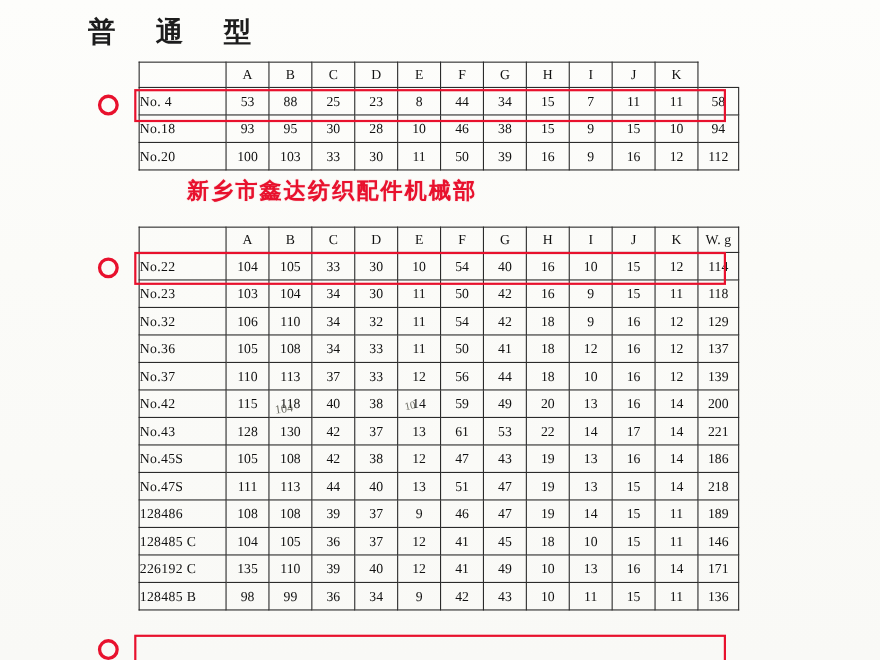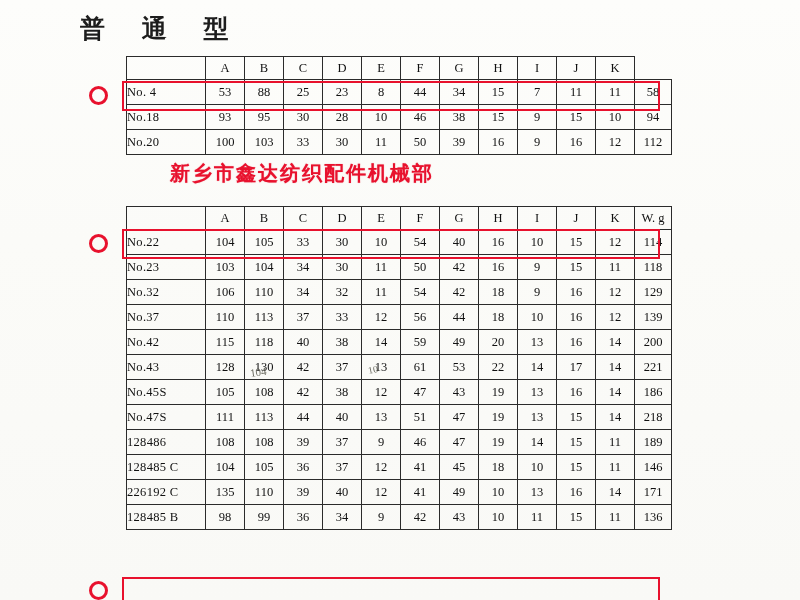--- a/index.html
+++ b/index.html
@@ -265,20 +265,35 @@
       <td class="col">11</td>
       <td class="col">54</td>
       <td class="col">42</td>
       <td class="col">18</td>
       <td class="col">9</td>
       <td class="col">16</td>
       <td class="col">12</td>
       <td class="wcol">129</td>
     </tr>
     <tr>
+      <td class="lbl">No.36</td>
+      <td class="col">105</td>
+      <td class="col">108</td>
+      <td class="col">34</td>
+      <td class="col">33</td>
+      <td class="col">11</td>
+      <td class="col">50</td>
+      <td class="col">41</td>
+      <td class="col">18</td>
+      <td class="col">12</td>
+      <td class="col">16</td>
+      <td class="col">12</td>
+      <td class="wcol">137</td>
+    </tr>
+    <tr>
       <td class="lbl">No.37</td>
       <td class="col">110</td>
       <td class="col">113</td>
       <td class="col">37</td>
       <td class="col">33</td>
       <td class="col">12</td>
       <td class="col">56</td>
       <td class="col">44</td>
       <td class="col">18</td>
       <td class="col">10</td>

